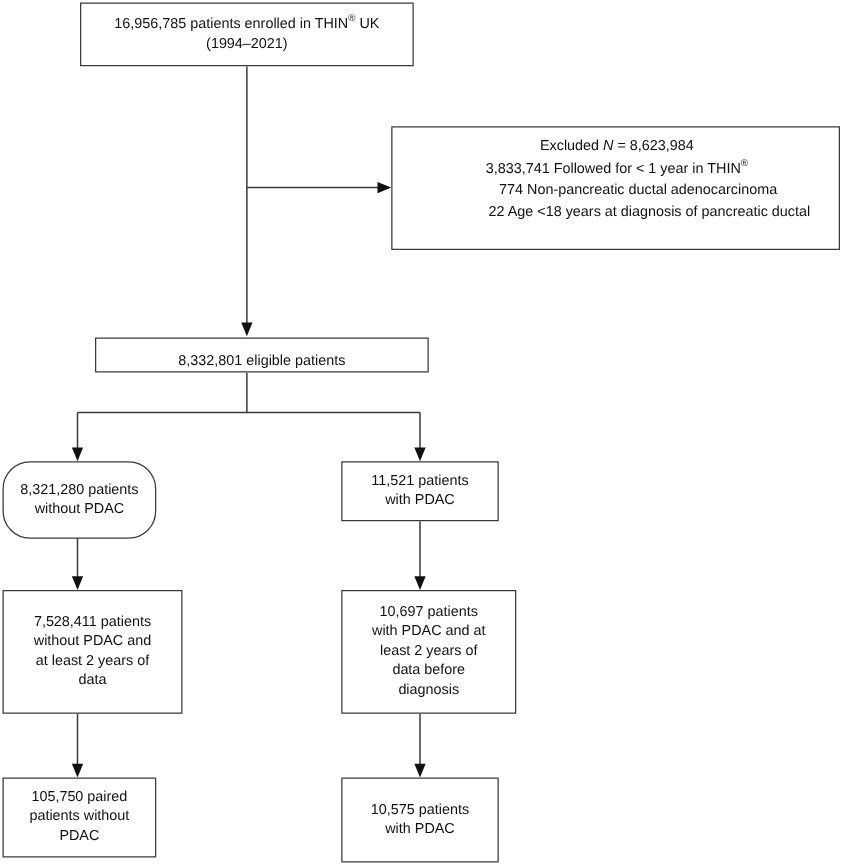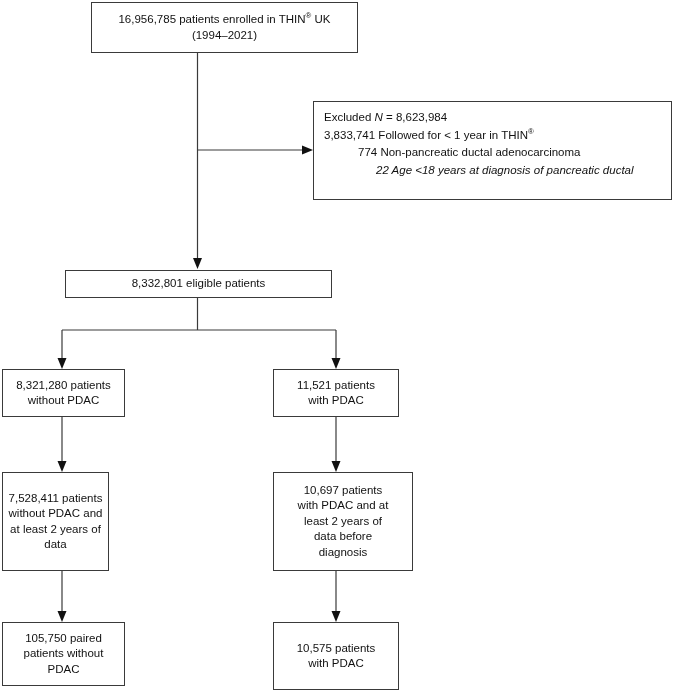--- a/index.html
+++ b/index.html
@@ -28,27 +28,27 @@
     justify-content: center;
     text-align: center;
     font-size: 11.5px;
     line-height: 15.5px;
     color: #111111;
     z-index: 2;
   }
   .node .inner { padding: 0 5px; width: 100%; }
   .node-left-align {
     display: block;
-    text-align: left;
+    text-align: center;
     padding: 7px 8px 20px 10px;
     line-height: 17.5px;
   }
   .node-left-align .ln { white-space: nowrap; }
   .node-left-align .ln.indent { padding-left: 34px; }
-  .node-left-align .ln.indent2 { padding-left: 52px; font-style: italic; }
+  .node-left-align .ln.indent2 { padding-left: 52px; }
   sup { font-size: 0.68em; vertical-align: super; line-height: 0; }
   .ital { font-style: italic; }
   svg.edges {
     position: absolute;
     left: 0; top: 0;
     width: 685px;
     height: 692px;
     z-index: 1;
     overflow: visible;
   }
@@ -85,53 +85,53 @@
     <line x1="336" y1="417" x2="336" y2="465"></line>
     <polygon class="head" points="336,472 331.5,461 340.5,461"></polygon>
 
     <line x1="62" y1="571" x2="62" y2="615"></line>
     <polygon class="head" points="62,622 57.5,611 66.5,611"></polygon>
 
     <line x1="336" y1="571" x2="336" y2="615"></line>
     <polygon class="head" points="336,622 331.5,611 340.5,611"></polygon>
   </svg>
 
-  <div class="node" style="left:64px; top:2px; width:267px; height:51px;margin-left:27px;">
+  <div class="node" style="left:64px; top:2px; width:267px; height:51px;">
     <div class="inner">
       <div><span>16,956,785 patients enrolled in THIN</span><sup>®</sup><span> UK</span></div>
       <div>(1994–2021)</div>
     </div>
   </div>
 
   <div class="node node-left-align" style="left:313px; top:101px; width:359px; height:99px;">
     <div class="ln"><span>Excluded </span><span class="ital">N</span><span> = 8,623,984</span></div>
     <div class="ln"><span>3,833,741 Followed for &lt; 1 year in THIN</span><sup>®</sup></div>
     <div class="ln indent">774 Non-pancreatic ductal adenocarcinoma</div>
     <div class="ln indent2">22 Age &lt;18 years at diagnosis of pancreatic ductal</div>
   </div>
 
-  <div class="node" style="left:65px; top:270px; width:267px; height:28px;">
+  <div class="node" style="left:76px; top:270px; width:267px; height:28px;align-items:flex-end;">
     <div class="inner">8,332,801 eligible patients</div>
   </div>
 
-  <div class="node" style="left:2px; top:369px; width:123px; height:48px;">
+  <div class="node" style="left:2px; top:369px; width:123px; height:62px;border-radius:22px;">
     <div class="inner">
       <div>8,321,280 patients</div>
       <div>without PDAC</div>
     </div>
   </div>
 
   <div class="node" style="left:273px; top:369px; width:126px; height:48px;justify-content:center;">
     <div class="inner">
       <div>11,521 patients</div>
       <div>with PDAC</div>
     </div>
   </div>
 
-  <div class="node" style="left:2px; top:472px; width:107px; height:99px;">
+  <div class="node" style="left:2px; top:472px; width:144px; height:99px;">
     <div class="inner">
       <div>7,528,411 patients</div>
       <div>without PDAC and</div>
       <div>at least 2 years of</div>
       <div>data</div>
     </div>
   </div>
 
   <div class="node" style="left:273px; top:472px; width:140px; height:99px;">
     <div class="inner">

